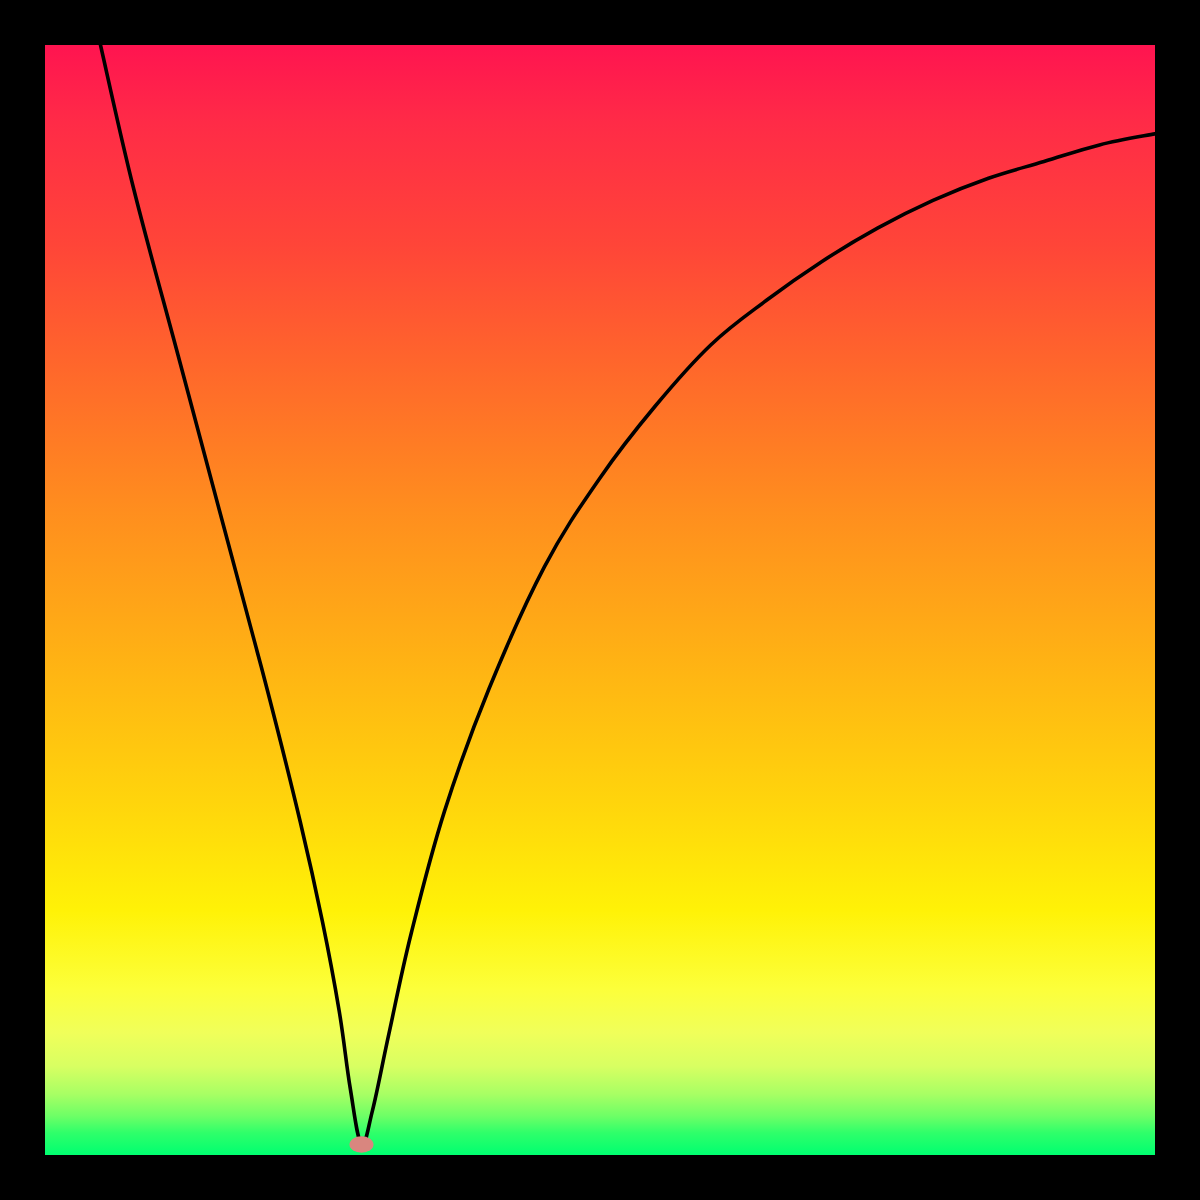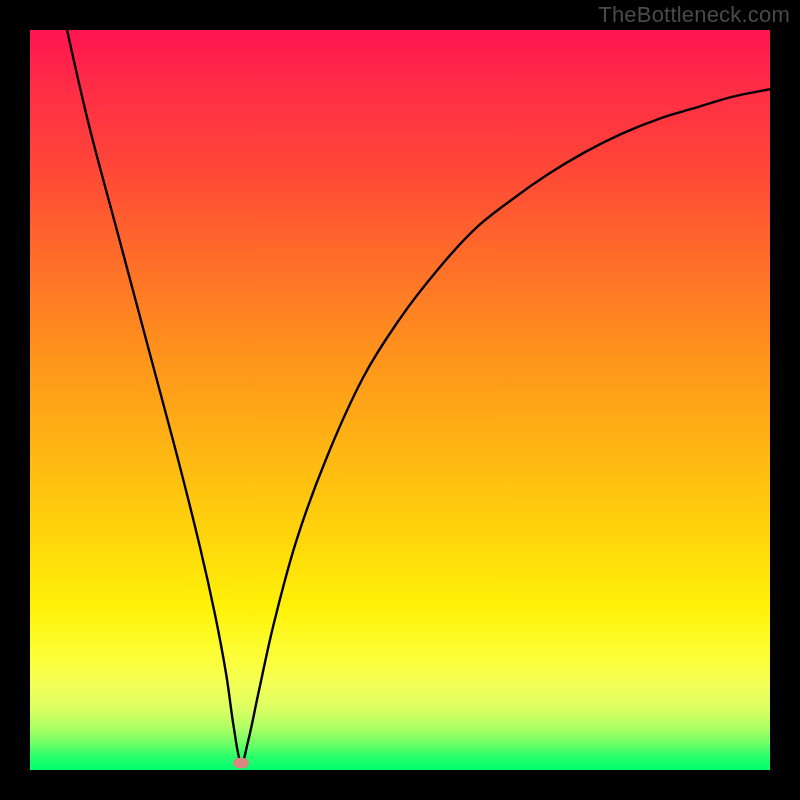--- a/index.html
+++ b/index.html
@@ -74,21 +74,20 @@
     border-radius: 50%;
     transform: translate(-50%, -50%);
     z-index: 3;
   }
 </style>
 </head>
 <body>
 
 <div class="frame">
 
-  <div class="watermark">TheBottleneck.com</div>
 
   <div class="plot-area">
     <div class="gradient"></div>
 
     <svg class="curve" viewBox="0 0 740 740" preserveAspectRatio="none">
       <path id="curve-path" fill="none" stroke="#000" stroke-width="2.4" stroke-linejoin="round" stroke-linecap="round" d="M 37.00 0.00 C 41.00 17.32, 49.88 58.90, 59.20 96.20 C 68.52 133.50, 78.14 167.24, 88.80 207.20 C 99.46 247.16, 107.74 278.24, 118.40 318.20 C 129.06 358.16, 138.68 393.24, 148.00 429.20 C 157.32 465.16, 163.54 490.03, 170.20 518.00 C 176.86 545.97, 180.34 561.96, 185.00 584.60 C 189.66 607.24, 192.77 623.82, 196.10 643.80 C 199.43 663.78, 200.84 679.62, 203.50 695.60 C 206.16 711.58, 208.24 729.94, 210.90 732.60 C 213.56 735.26, 214.97 723.72, 218.30 710.40 C 221.63 697.08, 224.74 679.91, 229.40 658.60 C 234.06 637.29, 237.54 618.64, 244.20 592.00 C 250.86 565.36, 257.08 539.90, 266.40 510.60 C 275.72 481.30, 284.01 458.50, 296.00 429.20 C 307.99 399.90, 319.68 373.11, 333.00 347.80 C 346.32 322.49, 356.68 307.91, 370.00 288.60 C 383.32 269.29, 393.68 256.48, 407.00 240.50 C 420.32 224.52, 430.68 212.45, 444.00 199.80 C 457.32 187.15, 467.68 180.19, 481.00 170.20 C 494.32 160.21, 504.68 152.96, 518.00 144.30 C 531.32 135.64, 541.68 129.43, 555.00 122.10 C 568.32 114.77, 578.68 109.59, 592.00 103.60 C 605.32 97.61, 615.68 93.46, 629.00 88.80 C 642.32 84.14, 652.68 81.70, 666.00 77.70 C 679.32 73.70, 689.68 69.93, 703.00 66.60 C 716.32 63.27, 733.34 60.53, 740.00 59.20"></path>
     </svg>
 
     <div class="marker" id="min-marker" style="left: 210.9px; top: 732.6px; background: rgb(217, 134, 127);"></div>
   </div>

